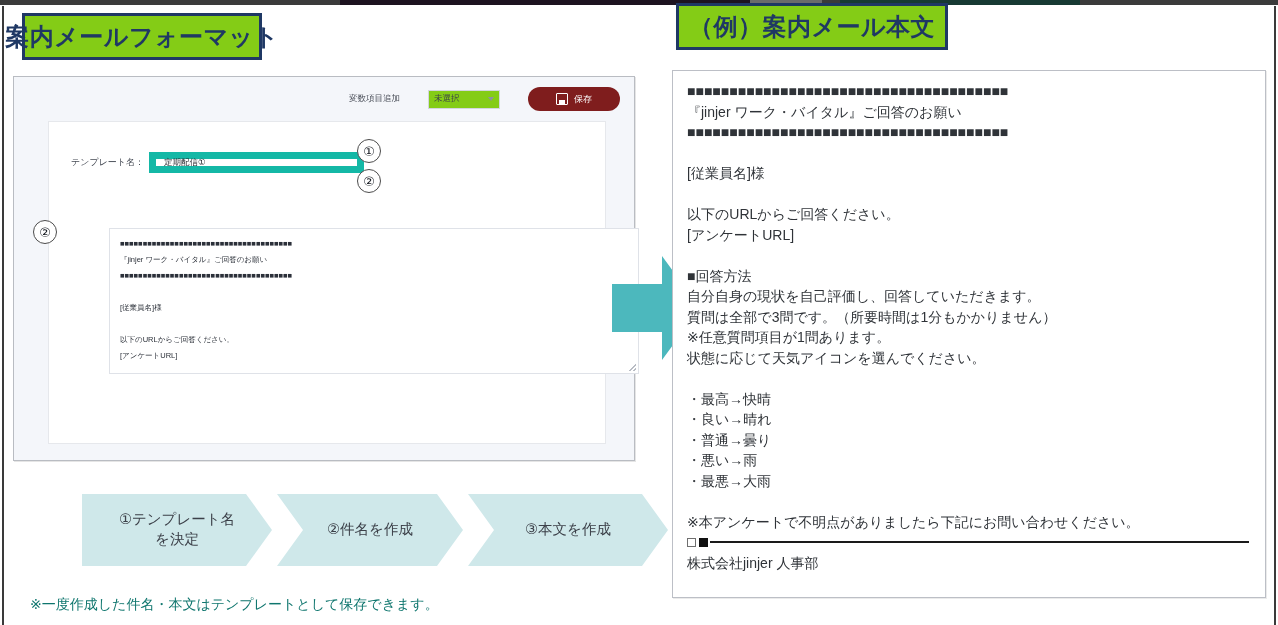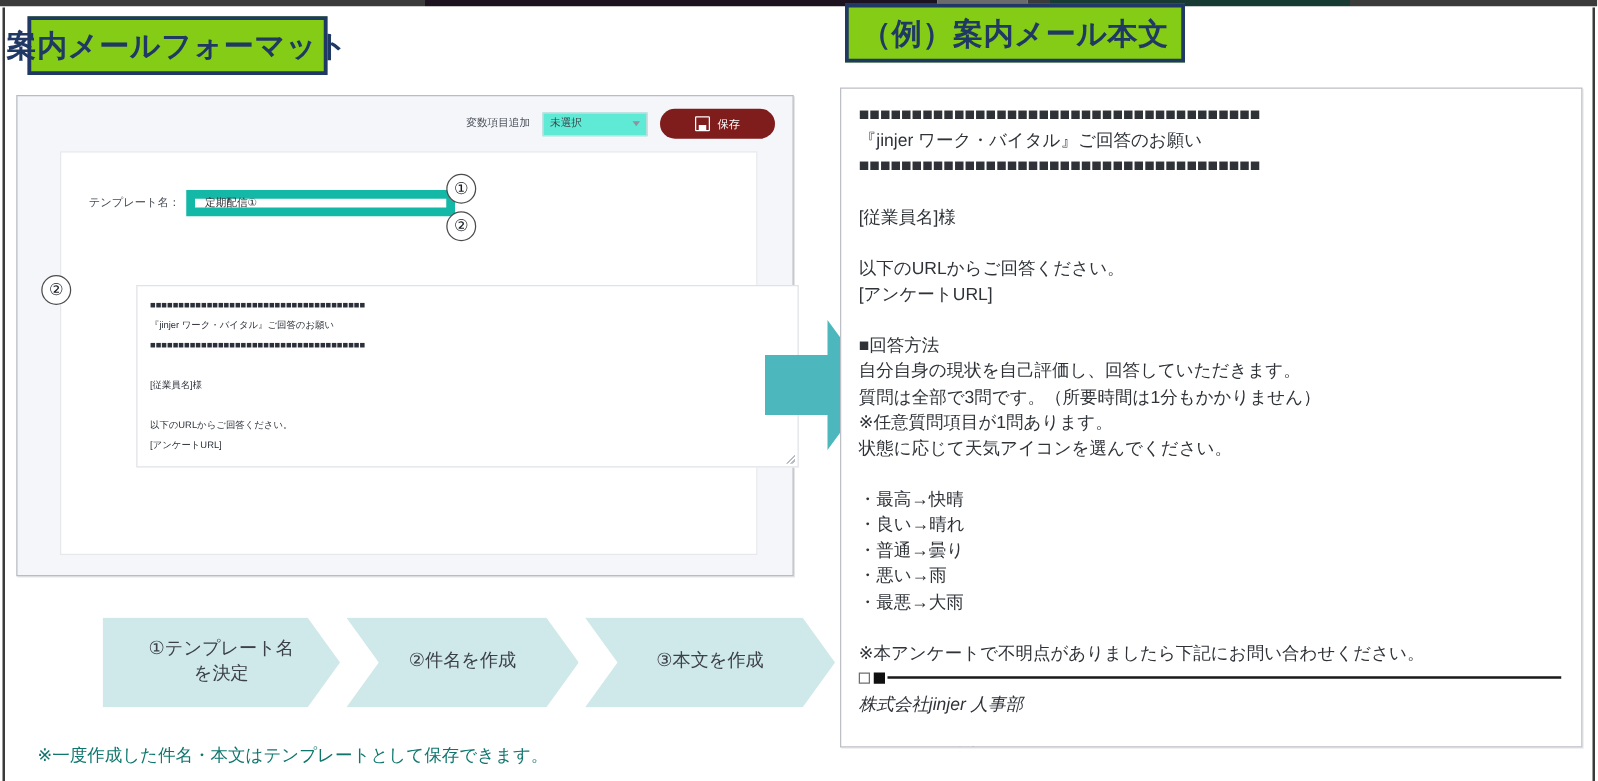--- a/index.html
+++ b/index.html
@@ -41,26 +41,26 @@
   
   .app-shot {
     position:absolute; left:13px; top:76px; width:622px; height:385px;
     box-sizing:border-box;
     background:#f4f6fa;
     border:1px solid #b9bcc2;
     box-shadow: 1px 1px 0 rgba(0,0,0,0.10);
   }
   .app-toolbar {
     position:absolute; right:14px; top:10px;
-    display:flex; align-items:center; gap:10px;
+    display:flex; align-items:center; gap:28px;
   }
   .tb-label { font-size:8.5px; color:#4a4f59; white-space:nowrap; }
   .tb-select {
-    width:84px; height:19px; box-sizing:border-box;
-    background:#5eead4; border:1px solid #d3d6dd;
+    width:72px; height:19px; box-sizing:border-box;
+    background:#84cc16; border:1px solid #d3d6dd;
     display:flex; align-items:center; justify-content:space-between;
     padding:0 5px; font-size:8.5px; color:#3c4049;
   }
   .caret { width:0;height:0;border-left:3.5px solid transparent;border-right:3.5px solid transparent;border-top:4px solid #8c93a1; }
   .tb-save {
     width:92px; height:24px; border-radius:14px;
     background:#7f1d1d;
     display:flex; align-items:center; justify-content:center; gap:6px;
     color:#ffffff; font-size:9px;
   }
@@ -138,21 +138,21 @@
     overflow:hidden;
   }
   .mail-box pre {
     margin:0; font-family:"Liberation Sans","DejaVu Sans",sans-serif;
     font-size:14px; line-height:20.5px; color:#2f3338; white-space:pre;
   }
   .sig-line { display:flex; align-items:center; height:20.5px; }
   .sq-open  { width:9px;height:9px;border:1.3px solid #6f6f6f;box-sizing:border-box;display:inline-block; }
   .sq-fill  { width:9px;height:9px;background:#101010;display:inline-block;margin-left:3px; }
   .rule     { flex:1; height:2px; background:#1a1a1a; margin:0 2px; }
-  .sig-text { font-family:"Liberation Sans","DejaVu Sans",sans-serif; font-size:14px; color:#2f3338; line-height:20.5px;font-style:italic; }
+  .sig-text { font-family:"Liberation Sans","DejaVu Sans",sans-serif; font-size:14px; color:#2f3338; line-height:20.5px; }
 </style>
 </head>
 <body>
 
 <div id="root">
 
   <div class="topband" id="topband">
       <i style="background: rgb(59, 59, 59); width: 340px;"></i>
       <i style="background: rgb(29, 19, 32); width: 410px;"></i>
       <i style="background: rgb(107, 107, 107); width: 72px;"></i>

